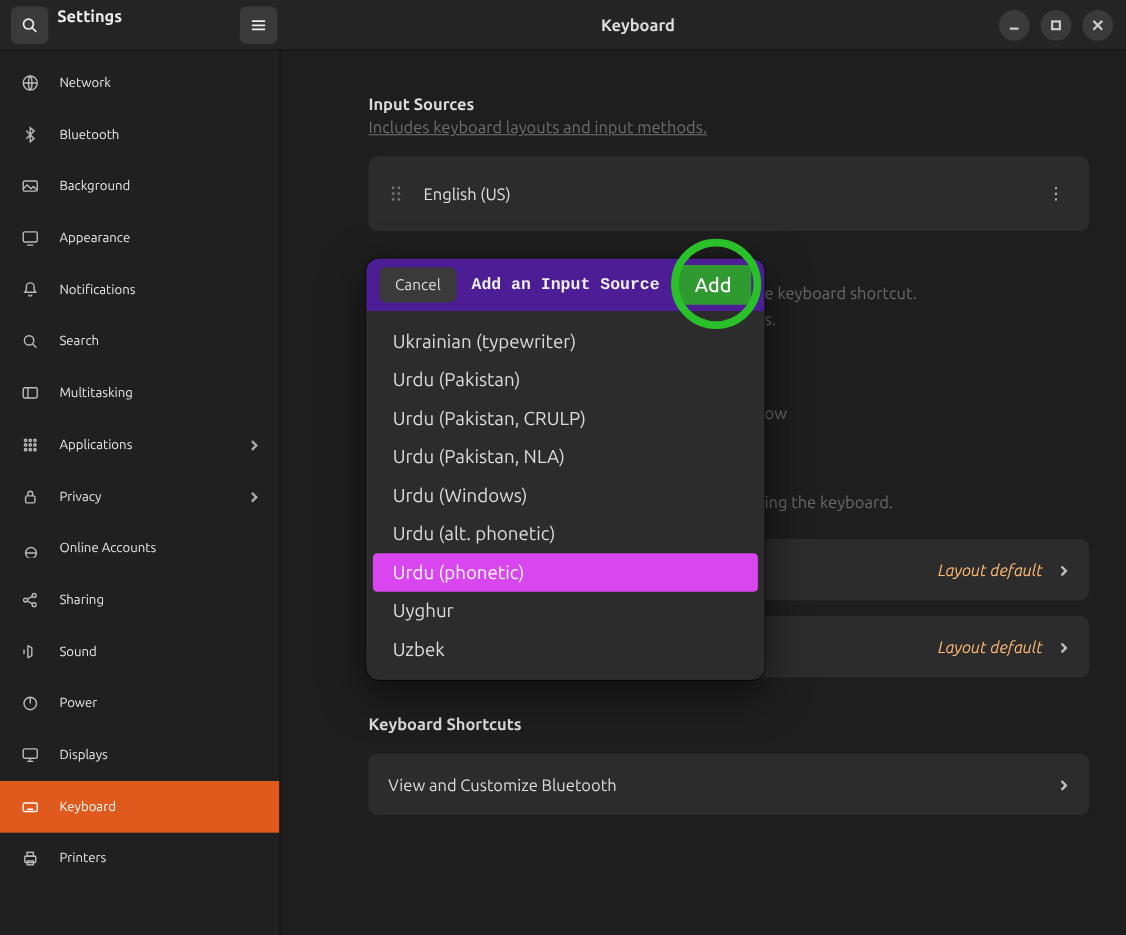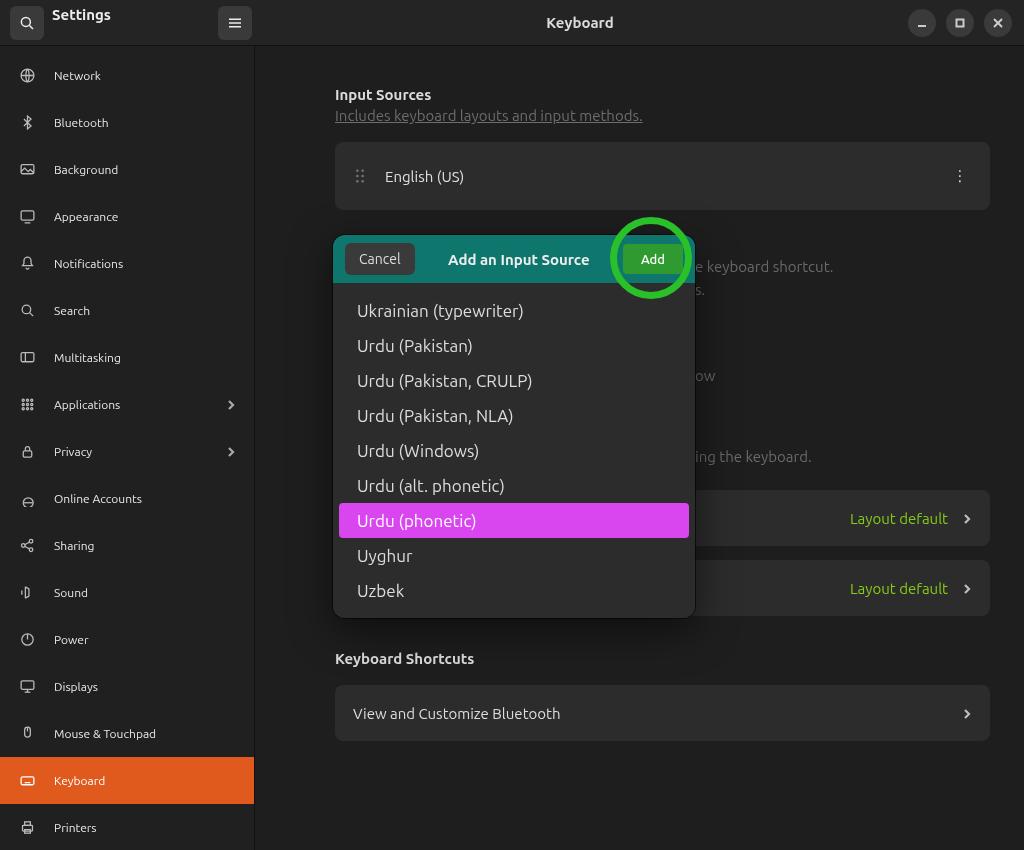--- a/index.html
+++ b/index.html
@@ -31,28 +31,28 @@
   .sec-sub{color:#6d6d6d;margin-bottom:18px;font-size:15px;text-decoration:underline;}
   .row-card{background:#2c2c2c;border-radius:8px;padding:0;margin-bottom:16px;}
   .input-row{height:68px;display:flex;align-items:center;padding:0 18px;gap:18px;color:#ccc;}
   .drag-handle{color:#777;width:14px;display:flex;align-items:center;justify-content:center;}
   .drag-handle svg{width:12px;height:14px;fill:#777;}
   .input-label{flex:1;color:#e0e0e0;font-size:15px;}
   .kebab{width:24px;text-align:center;color:#ccc;cursor:pointer;letter-spacing:0;}
   .dim-text{color:#6a6a6a;font-size:15px;line-height:1.5;}
   .kv-row{display:flex;align-items:center;justify-content:space-between;background:#2c2c2c;border-radius:8px;padding:0 18px;height:56px;margin-bottom:14px;}
   .kv-label{color:#ddd;font-size:15px;}
-  .kv-right{color:#84cc16;display:flex;align-items:center;gap:14px;font-size:15px;}
+  .kv-right{color:#fdba74;display:flex;align-items:center;gap:14px;font-size:15px;font-style:italic;}
   .chev-r svg{width:10px;height:10px;stroke:#bdbdbd;fill:none;stroke-width:2.2;}
   
   .modal{position:absolute;left:333px;top:235px;width:362px;background:#2c2c2c;border-radius:12px;box-shadow:0 12px 40px rgba(0,0,0,.55),0 0 0 1px rgba(0,0,0,.6);overflow:hidden;}
-  .modal-hdr{height:48px;display:flex;align-items:center;justify-content:space-between;padding:0 12px;background:#0f766e;}
+  .modal-hdr{height:48px;display:flex;align-items:center;justify-content:space-between;padding:0 12px;background:#4c1d95;}
   .m-cancel{background:#3a3a3a;border-radius:6px;padding:8px 14px;color:#ddd;cursor:pointer;font-size:14px;}
-  .m-title{color:#eee;font-weight:700;font-size:15px;}
-  .m-add{background:#2f9a2f;border-radius:4px;padding:8px 18px;color:#fff;cursor:pointer;font-size:13px;font-weight:500;}
+  .m-title{color:#eee;font-weight:700;font-size:15px;font-family:Liberation Mono, monospace;}
+  .m-add{background:#2f9a2f;border-radius:4px;padding:8px 18px;color:#fff;cursor:pointer;font-size:18px;font-weight:500;}
   .modal-body{padding:10px 0 10px 0;background:#2c2c2c;}
   .m-list{margin:0 6px;}
   .m-li{height:35px;display:flex;align-items:center;padding:0 18px;color:#ddd;cursor:pointer;font-size:17px;border-radius:4px;}
   .m-li.selected{background:#d946ef;color:#fff;}
   
   .hl-circle{position:absolute;left:610px;top:217px;width:82px;height:82px;border:7px solid #29c029;border-radius:50%;pointer-events:none;z-index:50;}
 </style>
 </head>
 <body>
 <div id="app">
@@ -236,29 +236,20 @@
           </div>
           <div class="sb-item">
             <span class="sbi-icon">
               <svg viewBox="0 0 24 24">
                 <rect x="3" y="4" width="18" height="12" rx="2"></rect>
                 <line x1="8" y1="20" x2="16" y2="20"></line>
                 <line x1="12" y1="16" x2="12" y2="20"></line>
               </svg>
             </span>
             <span class="sbi-label">Displays</span>
-          </div>
-          <div class="sb-item">
-            <span class="sbi-icon">
-              <svg viewBox="0 0 24 24">
-                <rect x="8" y="3" width="8" height="14" rx="4"></rect>
-                <line x1="12" y1="3" x2="12" y2="9"></line>
-              </svg>
-            </span>
-            <span class="sbi-label">Mouse &amp; Touchpad</span>
           </div>
           <div class="sb-item active">
             <span class="sbi-icon">
               <svg viewBox="0 0 24 24">
                 <rect x="3" y="7" width="18" height="11" rx="2"></rect>
                 <line x1="7" y1="11" x2="7" y2="11"></line>
                 <line x1="11" y1="11" x2="11" y2="11"></line>
                 <line x1="15" y1="11" x2="15" y2="11"></line>
                 <line x1="8" y1="15" x2="16" y2="15"></line>
               </svg>

